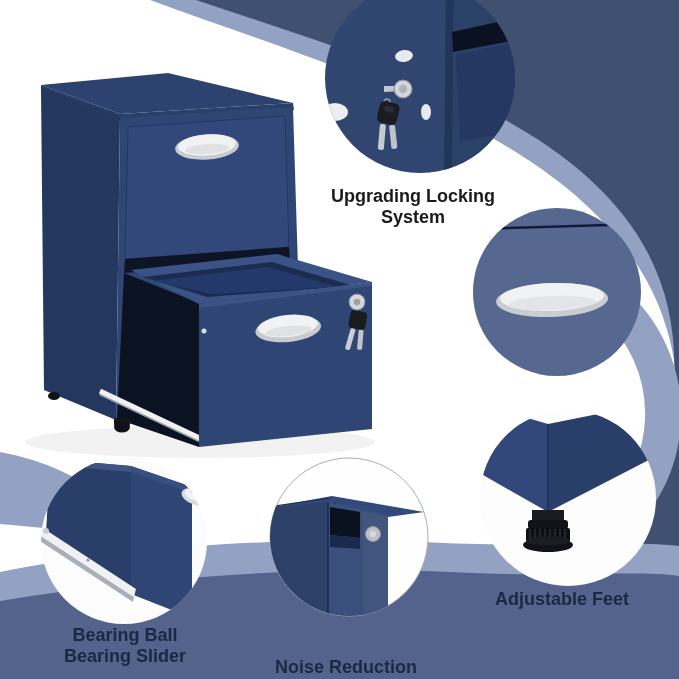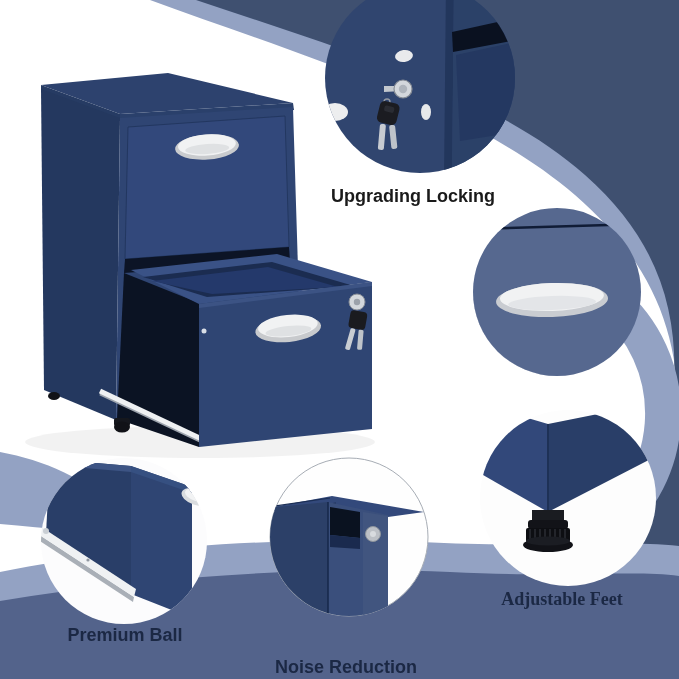--- a/index.html
+++ b/index.html
@@ -205,27 +205,29 @@
       <path d="M363,512 L388,516 L388,620 L363,620 Z" fill="#41557F"></path>
       <circle cx="373" cy="534" r="7.5" fill="#BCC0C6" stroke="#8F959D" stroke-width="1"></circle>
       <circle cx="373" cy="534" r="3" fill="#D8DBDF"></circle>
     </g>
   </g>
 </svg>
 
   
   <div class="feature-label label-black" style="left:303px;top:186px;">
     <div>Upgrading Locking</div>
-  </div>
-
-
-  <div class="feature-label label-navy" style="left:452px;top:589px;font-family:Liberation Serif, serif;">
+    <div>System</div>
+  </div>
+
+
+  <div class="feature-label label-navy" style="left:452px;top:589px;">
     <div>Adjustable Feet</div>
   </div>
 
   <div class="feature-label label-navy" style="left:15px;top:625px;">
-    <div>Premium Ball</div>
+    <div>Bearing Ball</div>
+    <div>Bearing Slider</div>
   </div>
 
   <div class="feature-label label-navy" style="left:236px;top:631px;margin-top:26px;">
     <div>Noise Reduction</div>
   </div>
 </div>
 
 </body></html>

